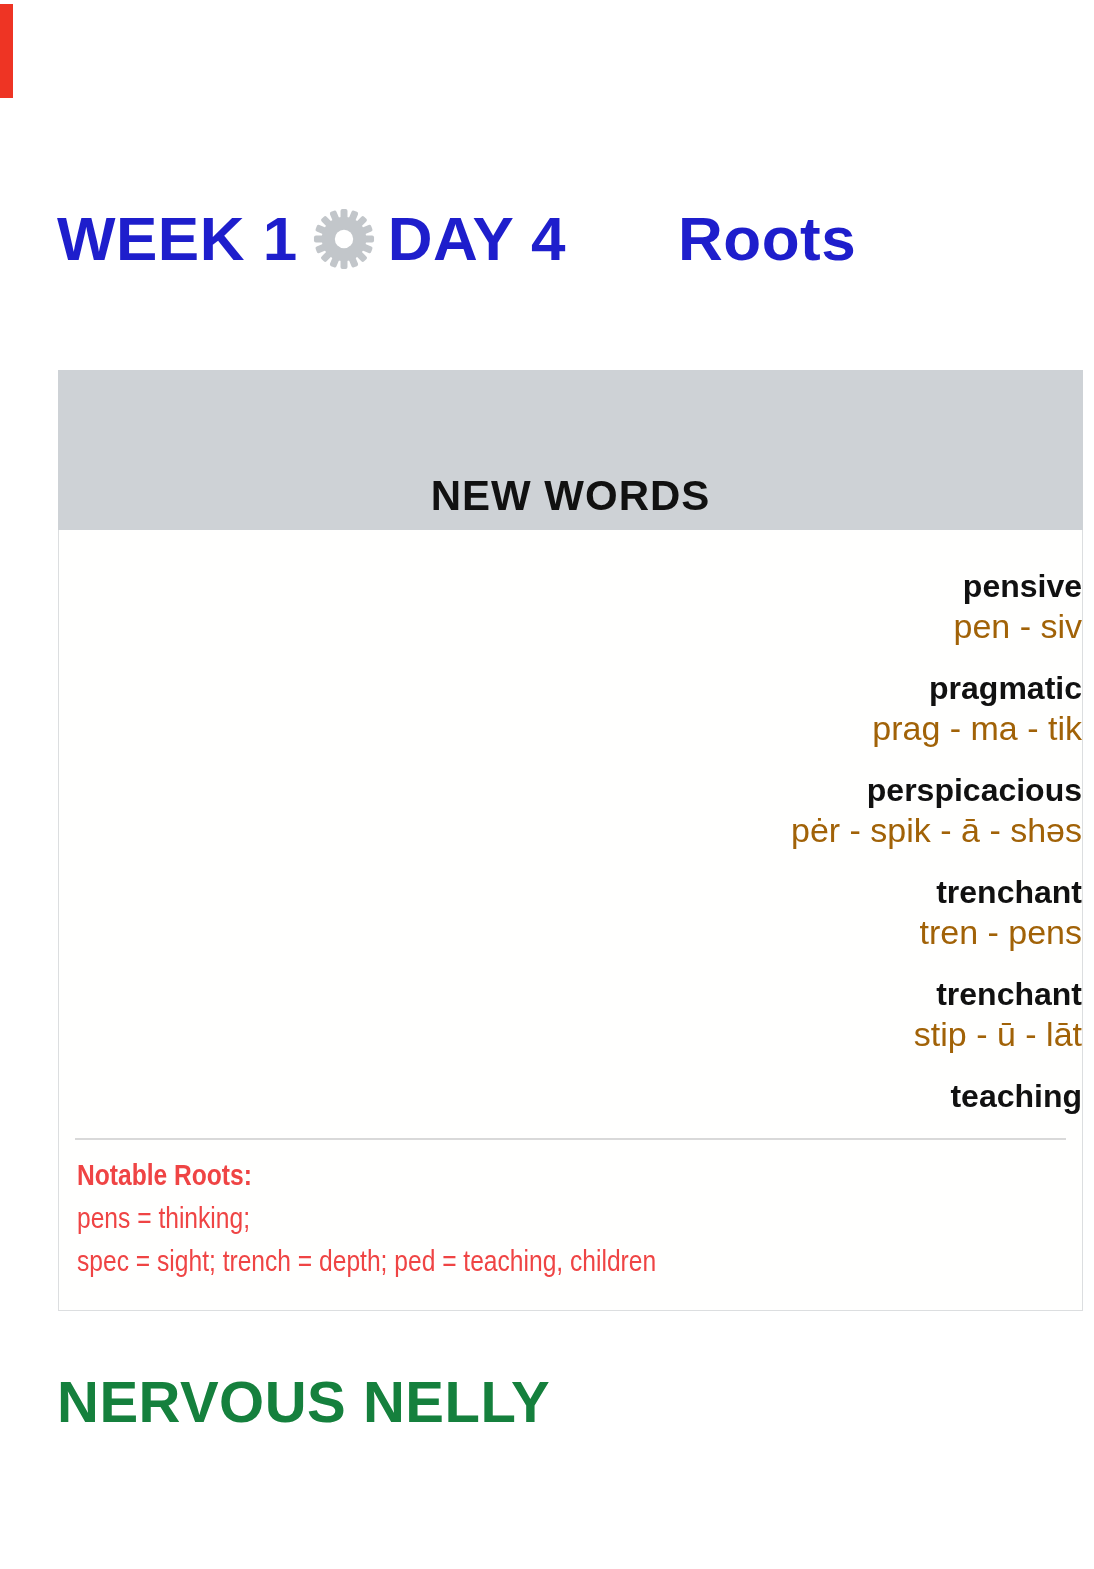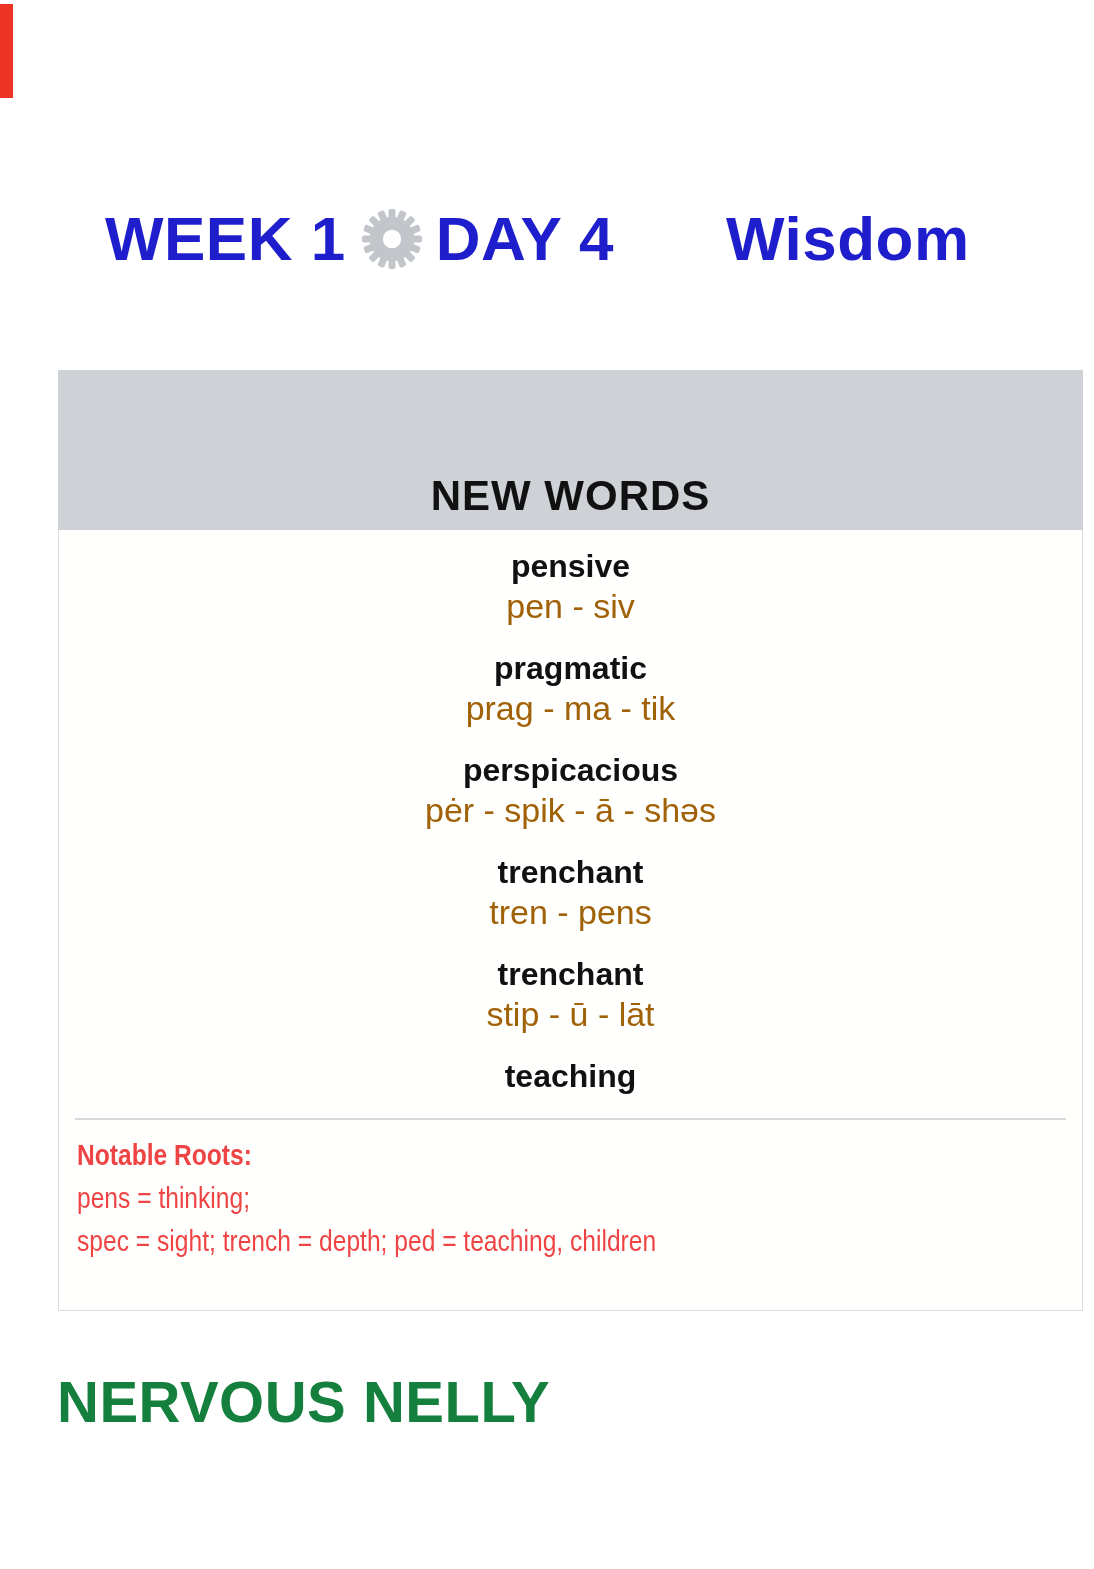--- a/index.html
+++ b/index.html
@@ -20,21 +20,20 @@
   .page-header {
     position: absolute;
     left: 57px; top: 203px;
     display: flex;
     align-items: center;
     font-size: 62px;
     font-weight: bold;
     color: #1e1ecc;
     white-space: nowrap;
     letter-spacing: 0.5px;
-    margin-left: 48px;
   }
   .page-header .gear {
     width: 62px; height: 62px;
     margin: 0 13px 0 15px;
     display: inline-flex;
   }
   .page-header .topic { margin-left: 112px; }
   .card {
     position: absolute;
     left: 58px; top: 370px;
@@ -49,22 +48,22 @@
     display: flex;
     align-items: flex-end;
     justify-content: center;
     padding-bottom: 10px;
     font-size: 42px;
     font-weight: bold;
     color: #111;
     letter-spacing: 1px;
   }
   .words {
-    margin-top: 16px;
-    text-align: center;
+    margin-top: 36px;
+    text-align: right;
   }
   .word-entry { margin-bottom: 22px; }
   .word-entry .word {
     font-size: 32px;
     font-weight: bold;
     line-height: 40px;
     color: #111;
   }
   .word-entry .pron {
     font-size: 34px;
@@ -126,21 +125,21 @@
             <rect x="-3.6" y="-31" width="7.2" height="12" rx="2" transform="rotate(292.5)"></rect>
             <rect x="-3.6" y="-31" width="7.2" height="12" rx="2" transform="rotate(315)"></rect>
             <rect x="-3.6" y="-31" width="7.2" height="12" rx="2" transform="rotate(337.5)"></rect>
           </g>
         <circle cx="0" cy="0" r="23"></circle>
       </g>
       <circle cx="0" cy="0" r="9.5" fill="#ffffff"></circle>
     </svg>
   </span>
   <span>DAY 4</span>
-  <span class="topic">Wisdom</span>
+  <span class="topic">Roots</span>
 </div>
 
 <div class="card">
   <div class="band">
     <span>NEW WORDS</span>
   </div>
 
   <div class="words">
     <div class="word-entry">
       <div class="word">pensive</div>

